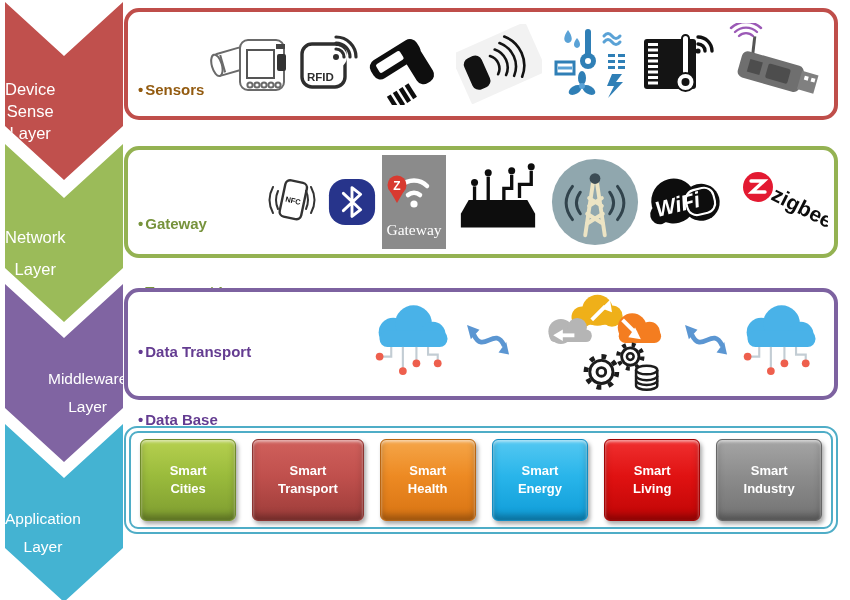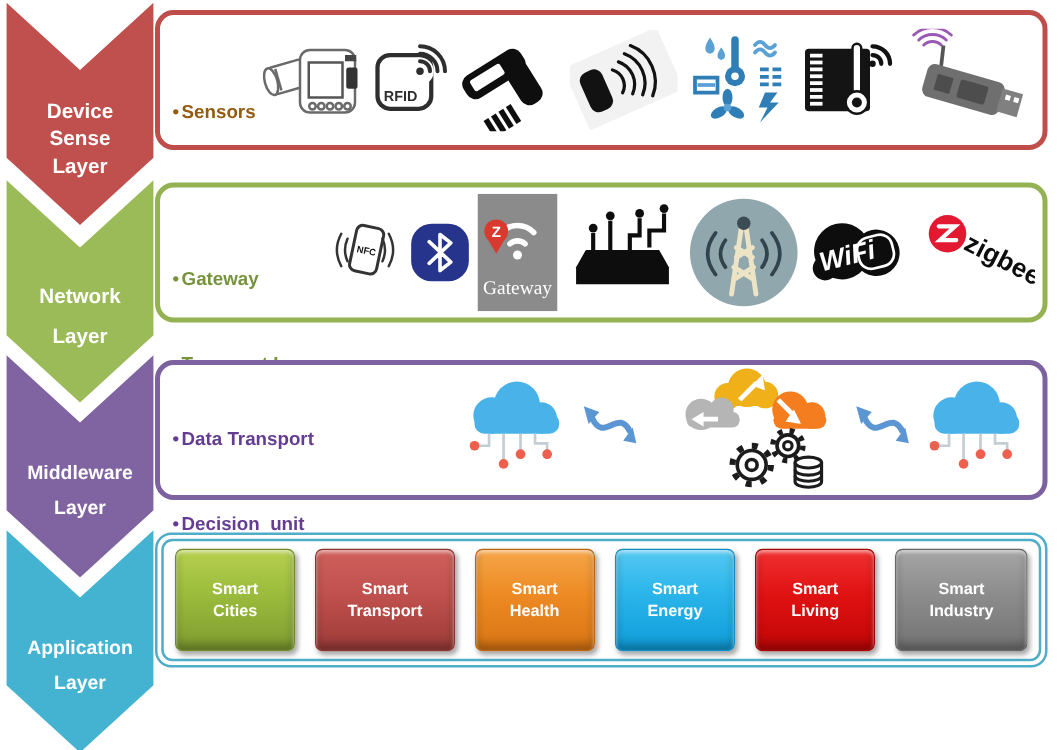--- a/index.html
+++ b/index.html
@@ -2,25 +2,25 @@
 <html><head>
 <meta charset="utf-8">
 <style>
   html,body{margin:0;padding:0;background:#fff;}
   .canvas{position:relative;width:850px;height:600px;background:#fff;overflow:hidden;
           font-family:"Liberation Sans","DejaVu Sans",sans-serif;}
 
   
   .chev{position:absolute;left:5px;width:118px;height:178px;box-sizing:border-box;
         clip-path:polygon(0 0,50% 54px,100% 0,100% calc(100% - 54px),50% 100%,0 calc(100% - 54px));
-        display:flex;align-items:center;justify-content:center;padding-top:40px;
-        color:#fff;font-weight:bold;font-size:16.5px;text-align:center;white-space:pre-line;}
+        display:flex;align-items:center;padding-top:40px;
+        color:#fff;font-weight:normal;font-size:16.5px;text-align:center;white-space:pre-line;}
   #chev-device{top:2px;background:#c0504d;line-height:1.35;}
   #chev-network{top:144px;background:#9bbb59;line-height:1.95;}
-  #chev-middleware{top:284px;background:#8064a2;line-height:1.8;font-size:15.5px;}
+  #chev-middleware{top:284px;background:#8064a2;line-height:1.8;font-size:15.5px;padding-left:43px;}
   #chev-application{top:424px;background:#44b3d2;line-height:1.8;font-size:15.5px;}
 
   
   .lbox{position:absolute;left:124px;width:714px;background:#fff;border-radius:15px;box-sizing:border-box;}
   #box-device{top:8px;height:112px;border:4px solid #bf4e4a;}
   #box-network{top:146px;height:112px;border:4px solid #94b252;}
   #box-middleware{top:288px;height:112px;border:4px solid #7d62a0;}
   #box-application{top:426px;height:108px;border:2.5px solid #4fadc7;border-radius:13px;}
   #box-application::before{content:"";position:absolute;inset:3px;border:2.5px solid #4fadc7;border-radius:9px;pointer-events:none;}
 
@@ -299,21 +299,20 @@
         <path d="M19 20 h13 l-12 11 h13" stroke="#fff" stroke-width="3.4" fill="none" stroke-linecap="round"></path>
         <text x="38" y="38" font-size="21" font-weight="bold" fill="#0d0d0d" transform="rotate(27 38 38)">zigbee</text>
       </svg>
 
     </div>
   </div>
 
   <div class="lbox" id="box-middleware">
     <ul class="bullets">
       <li>Data Transport</li>
-      <li>Decision  unit</li>
       <li>Data Base</li>
     </ul>
     <div class="icons">
 
       <svg width="92" height="92" viewBox="0 0 95 92">
         <g fill="#49b2e8">
           <circle cx="26" cy="34" r="15"></circle>
             <circle cx="47" cy="25" r="19"></circle>
             <circle cx="67" cy="36" r="13"></circle>
           <rect x="12" y="32" width="70" height="17" rx="8"></rect>

